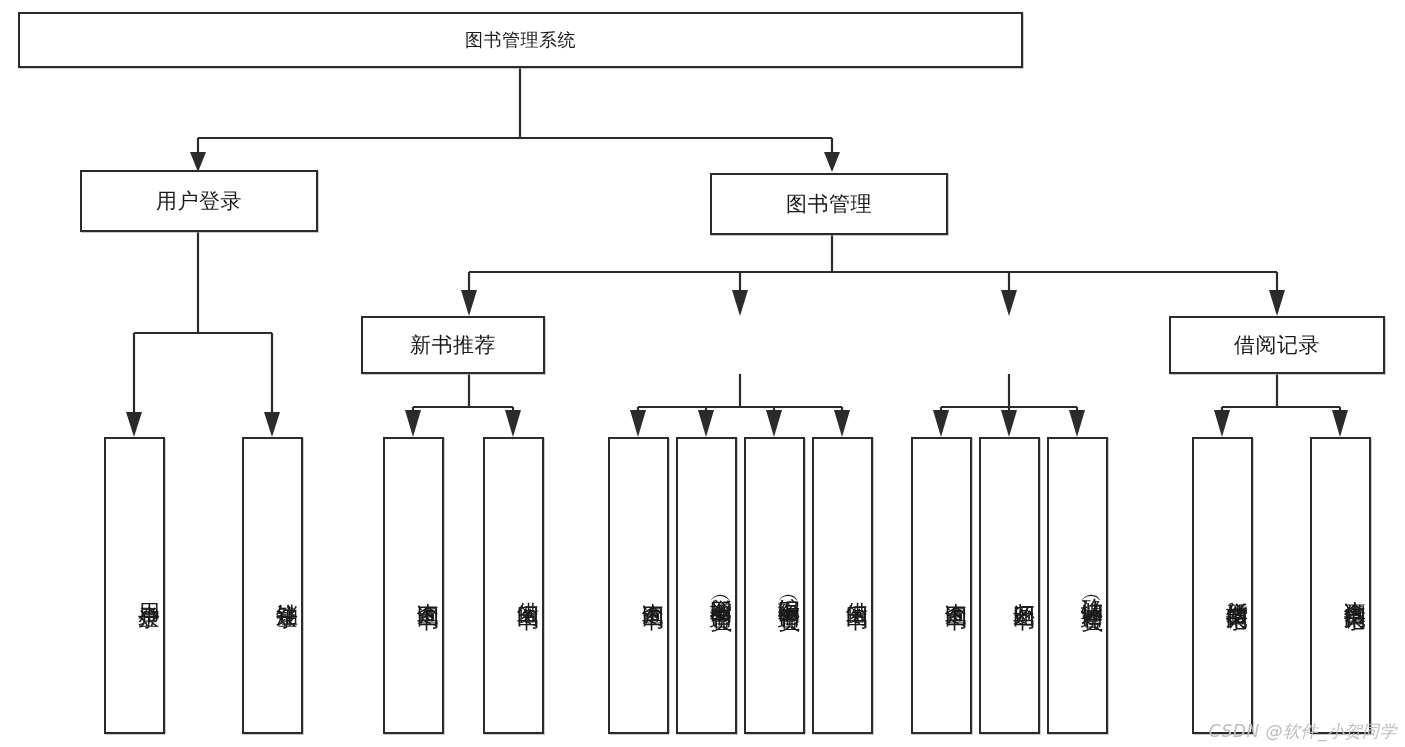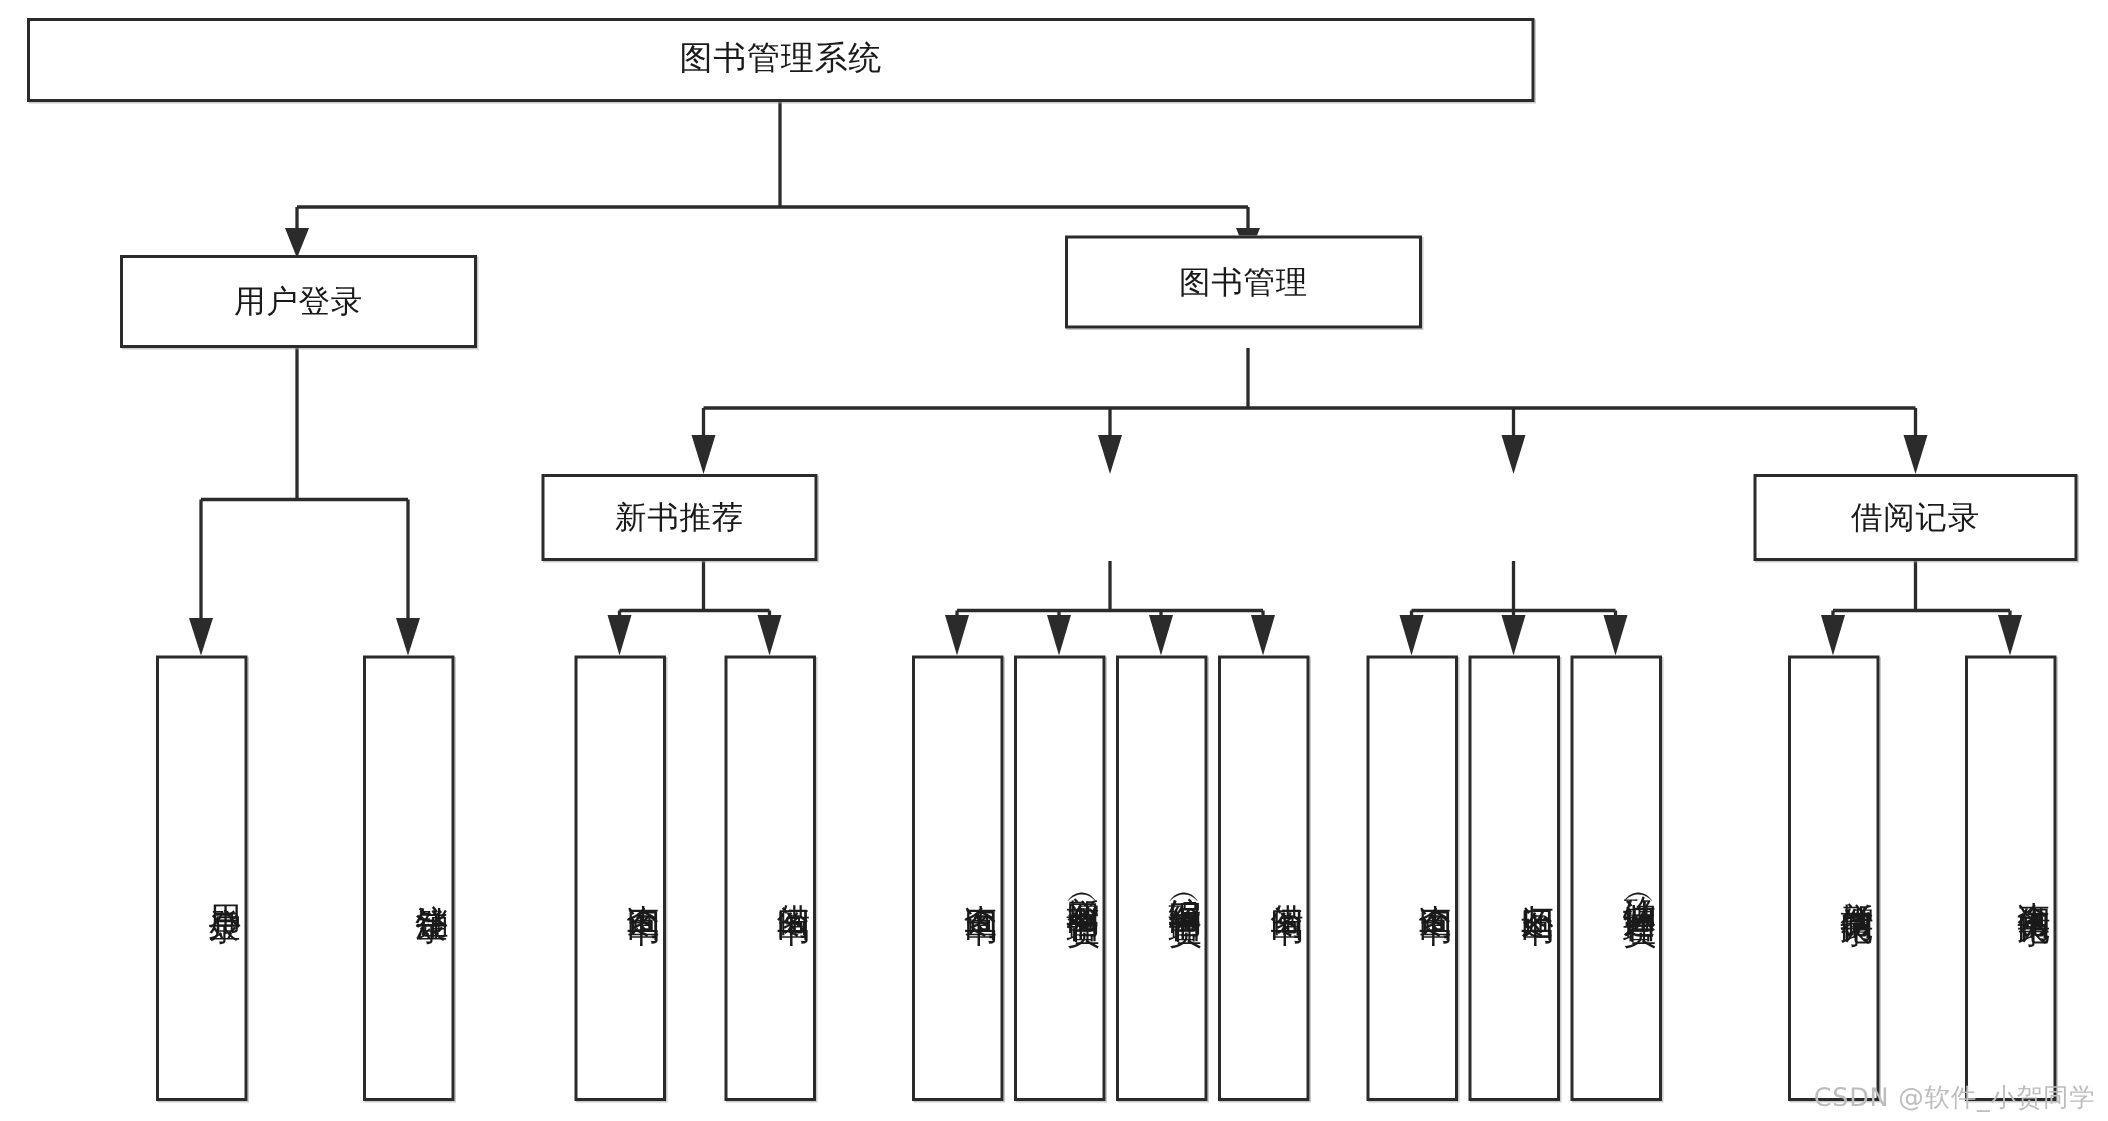--- a/index.html
+++ b/index.html
@@ -43,21 +43,21 @@
     align-items: flex-start;
     justify-content: center;
     padding-top: 6px;
   }
   .node.vert .vlabel {
     writing-mode: vertical-rl;
     text-orientation: upright;
     display: block;
   }
   .node.root {
-    font-size: 22px;
+    font-size: 18px;
   }
   svg.links {
     position: absolute;
     left: 0;
     top: 0;
     width: 1405px;
     height: 747px;
     pointer-events: none;
   }
   .link-line {
@@ -69,20 +69,21 @@
     fill: #2b2b2b;
   }
   .watermark {
     position: absolute;
     right: 8px;
     bottom: 4px;
     font-size: 17px;
     color: #bdbdbd;
     white-space: nowrap;
     letter-spacing: 0.5px;
+    font-style: italic;
   }
 </style>
 </head>
 <body>
 
 <div id="canvas">
 
   <svg class="links" viewBox="0 0 1405 747">
     <defs></defs>
 
@@ -146,21 +147,21 @@
     <polygon class="arrow-head" points="1332,410 1348,410 1340,437"></polygon>
   </svg>
 
   <div class="node horiz root" style="left:18px; top:12px; width:1005px; height:56px;">
     <span>图书管理系统</span>
   </div>
 
   <div class="node horiz" style="left:80px; top:170px; width:238px; height:62px;">
     <span>用户登录</span>
   </div>
-  <div class="node horiz" style="left:710px; top:157px; width:238px; height:62px;text-align:center;">
+  <div class="node horiz" style="left:710px; top:173px; width:238px; height:62px;text-align:center;">
     <span>图书管理</span>
   </div>
 
   <div class="node horiz" style="left:361px; top:316px; width:184px; height:58px;">
     <span>新书推荐</span>
   </div>
   <div class="node horiz" style="left:1169px; top:316px; width:216px; height:58px;">
     <span>借阅记录</span>
   </div>
 

